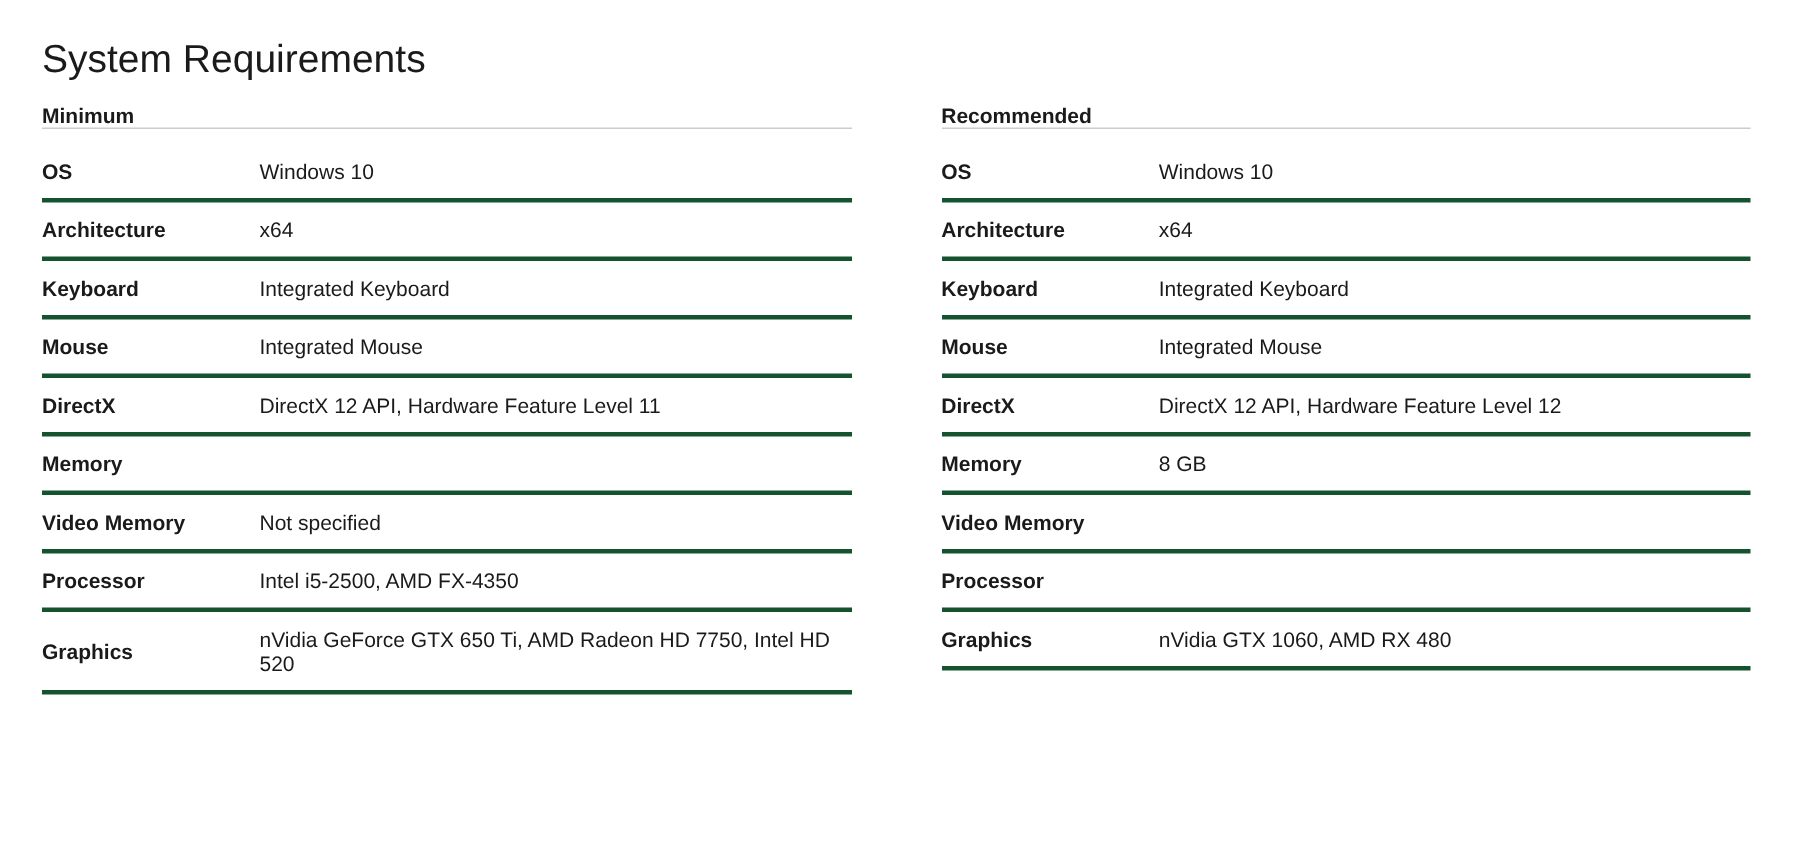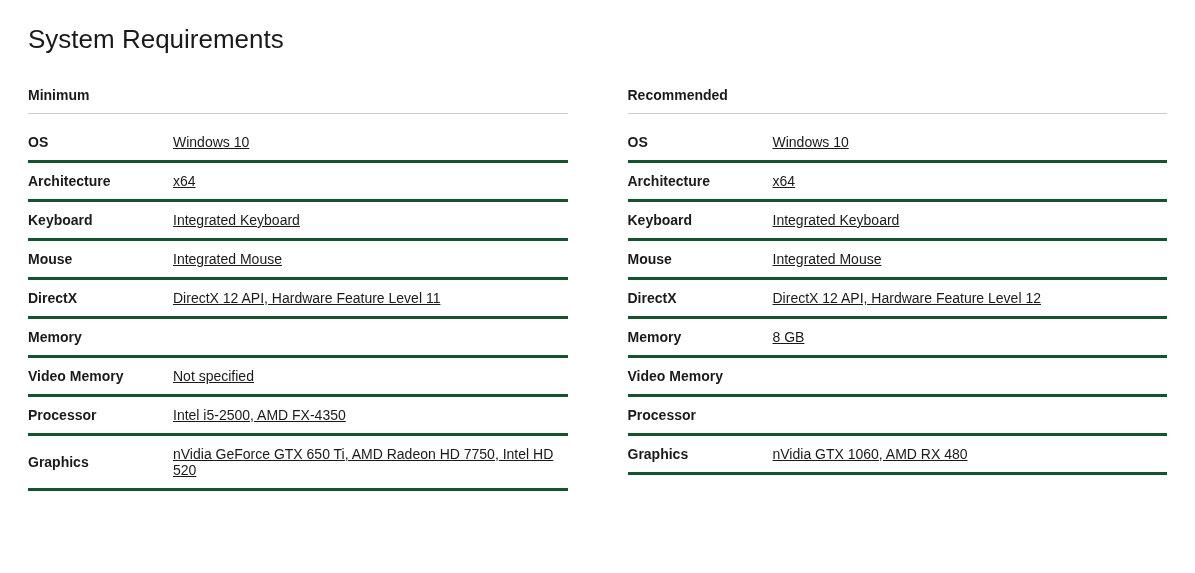--- a/index.html
+++ b/index.html
@@ -15,21 +15,21 @@
       background: #fff;
       padding: 24px 28px;
       width: 1195px;
       min-height: 573px;
     }
 
     h1 {
       font-size: 26px;
       font-weight: 300;
       color: #1a1a1a;
-      margin-bottom: 32px;
+      margin-bottom: 14px;
     }
 
     .columns {
       display: flex;
       gap: 0;
       width: 100%;
     }
 
     .column {
       flex: 1;
@@ -38,21 +38,20 @@
 
     .column + .column {
       padding-left: 20px;
       padding-right: 0;
     }
 
     .section-title {
       font-size: 14px;
       font-weight: 700;
       margin-bottom: 10px;
-      padding-bottom: 10px;
       border-bottom: 1px solid #ccc;
     }
 
     .spec-row {
       display: flex;
       align-items: center;
       padding: 10px 0;
       border-bottom: 3px solid #14532d;
     }
 
@@ -61,21 +60,20 @@
       min-width: 145px;
       flex-shrink: 0;
       font-size: 14px;
     }
 
     .spec-value {
       font-weight: 400;
       color: #1a1a1a;
       font-size: 14px;
       flex: 1;
-      text-decoration: underline;
     }
   </style>
 </head>
 <body>
 
 <h1>System Requirements</h1>
 
 <div class="columns">
 
   <div class="column">

